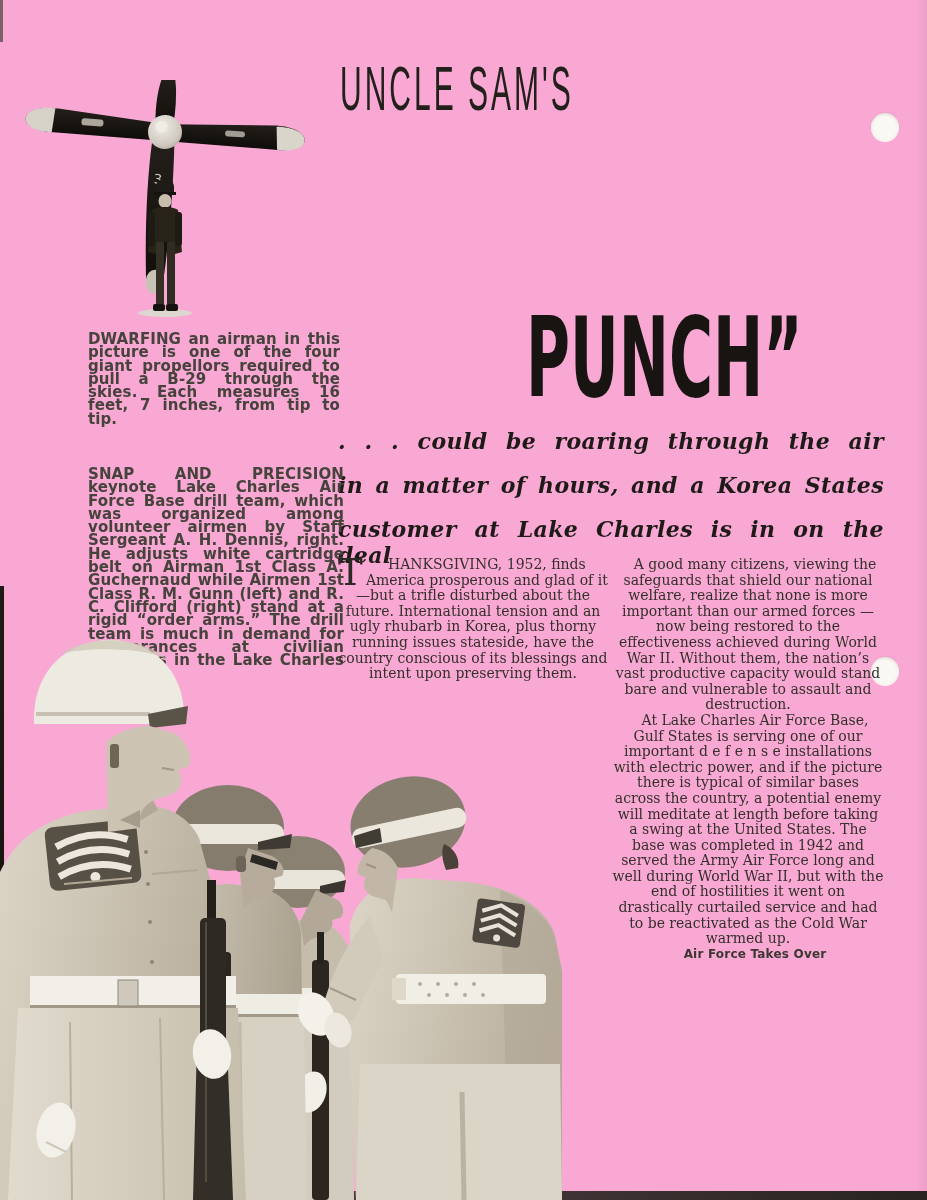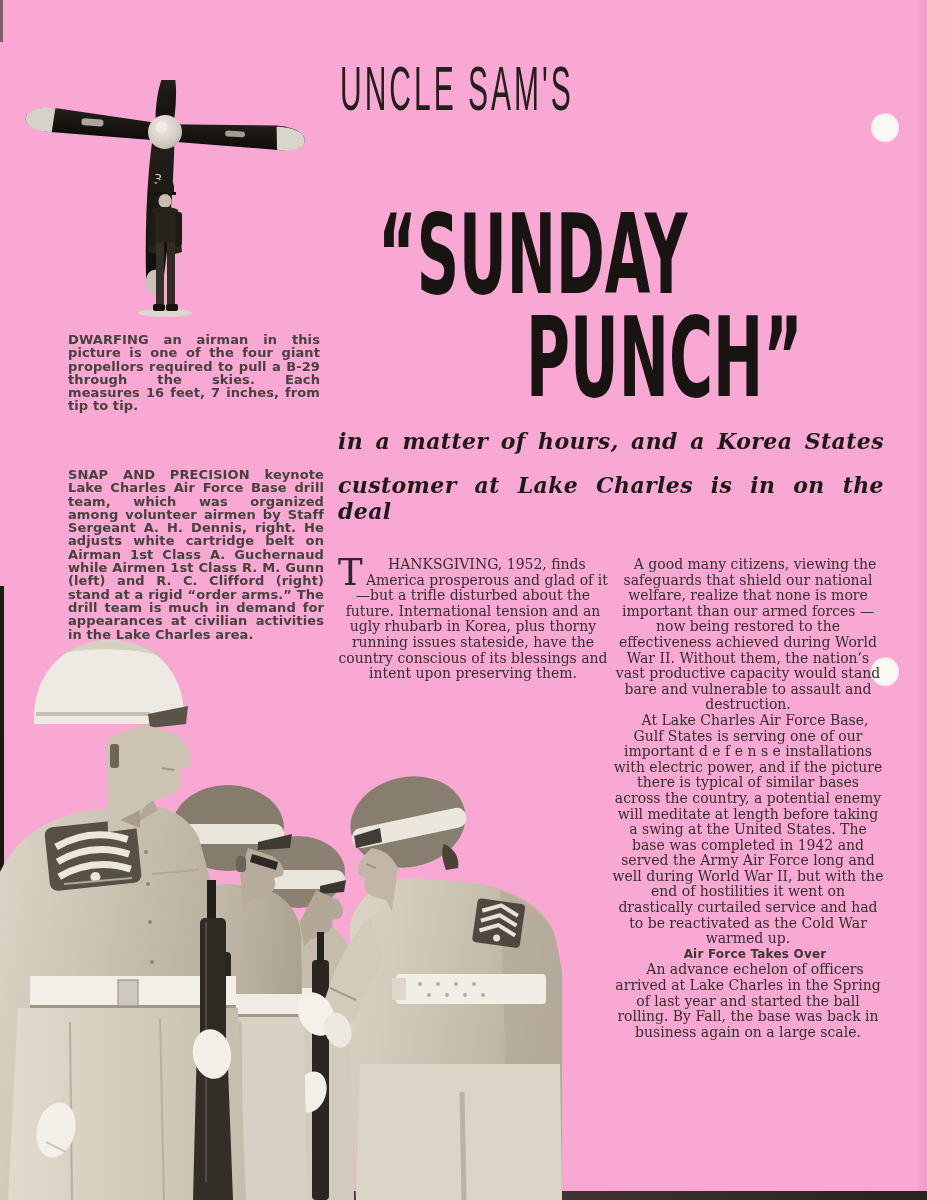--- a/index.html
+++ b/index.html
@@ -42,22 +42,22 @@
 
   
   .deck{position:absolute;left:338px;top:428px;width:546px;
     font-family:"DejaVu Serif", serif;font-style:italic;font-weight:bold;
     font-size:22px;color:#1d1a17;}
   .deck .deck-line{height:44px;text-align:justify;text-align-last:justify;
     word-spacing:4px;letter-spacing:.4px;}
 
   
   .caption{position:absolute;font-family:"DejaVu Sans", sans-serif;font-weight:bold;
-    font-size:13px;line-height:13.3px;color:#46423c;text-align:justify;
-    letter-spacing:.1px;}
+    font-size:15px;line-height:13.3px;color:#46423c;text-align:justify;
+    letter-spacing:.1px;margin-left:20px;}
   .caption-propeller{left:68px;top:333px;width:252px;}
   .caption-drill{left:68px;top:468px;width:256px;}
 
   
   .col{position:absolute;top:557px;font-size:14px;line-height:15.6px;
     text-align:justify;color:#34302b;}
   .col-1{left:338px;width:270px;}
   .col-2{left:612px;width:272px;}
   .col p{margin:0;text-indent:14px;text-align:center;}
   .col p.no-indent{text-indent:0;}
@@ -81,28 +81,26 @@
   <div class="edge-left"></div>
   <div class="edge-bottom"></div>
   <div class="edge-right"></div>
   <div class="hole hole-1"></div>
   <div class="hole hole-2"></div>
 
   <div class="masthead">
     <span>UNCLE SAM'S</span>
   </div>
 
-  <div class="headline headline-1">
-    <span>“SUNDAY</span>
-  </div>
   <div class="headline headline-2">
     <span>PUNCH”</span>
   </div>
 
   <div class="deck">
+    <div class="deck-line">. . . could be roaring through the air</div>
     <div class="deck-line">in a matter of hours, and a Korea States</div>
     <div class="deck-line">customer at Lake Charles is in on the deal</div>
   </div>
 
   <svg class="photo photo-propeller" viewBox="0 0 300 242" xmlns="http://www.w3.org/2000/svg">
     <defs>
       <linearGradient id="bladeG" x1="0" y1="0" x2="0" y2="1">
         <stop offset="0" stop-color="#241f1a"></stop>
           <stop offset="1" stop-color="#0f0d0a"></stop>
       </linearGradient>
@@ -153,21 +151,20 @@
   <div class="col col-1">
     <p class="no-indent">
       <span class="dropcap">T</span><span>HANKSGIVING, 1952, finds America prosperous and glad of it—but a trifle disturbed about the future. International tension and an ugly rhubarb in Korea, plus thorny running issues stateside, have the country conscious of its blessings and intent upon preserving them.</span>
     </p>
   </div>
 
   <div class="col col-2">
     <p>A good many citizens, viewing the safeguards that shield our national welfare, realize that none is more important than our armed forces — now being restored to the effectiveness achieved during World War II. Without them, the nation’s vast productive capacity would stand bare and vulnerable to assault and destruction.</p>
     <p>At Lake Charles Air Force Base, Gulf States is serving one of our important d e f e n s e installations with electric power, and if the picture there is typical of similar bases across the country, a potential enemy will meditate at length before taking a swing at the United States. The base was completed in 1942 and served the Army Air Force long and well during World War II, but with the end of hostilities it went on drastically curtailed service and had to be reactivated as the Cold War warmed up.</p>
     <p class="col-heading">Air Force Takes Over</p>
-    <p>An advance echelon of officers arrived at Lake Charles in the Spring of last year and started the ball rolling. By Fall, the base was back in business again on a large scale.</p>
   </div>
 
   <svg class="photo photo-drill" viewBox="0 0 562 578" xmlns="http://www.w3.org/2000/svg">
     <defs>
       <linearGradient id="kh1" x1="0" y1="0" x2="1" y2="0.3">
         <stop offset="0" stop-color="#dcd5c7"></stop>
           <stop offset="1" stop-color="#b8ae9c"></stop>
       </linearGradient>
       <linearGradient id="kh2" x1="0" y1="0" x2="1" y2="0.2">
         <stop offset="0" stop-color="#cfc7b7"></stop>

